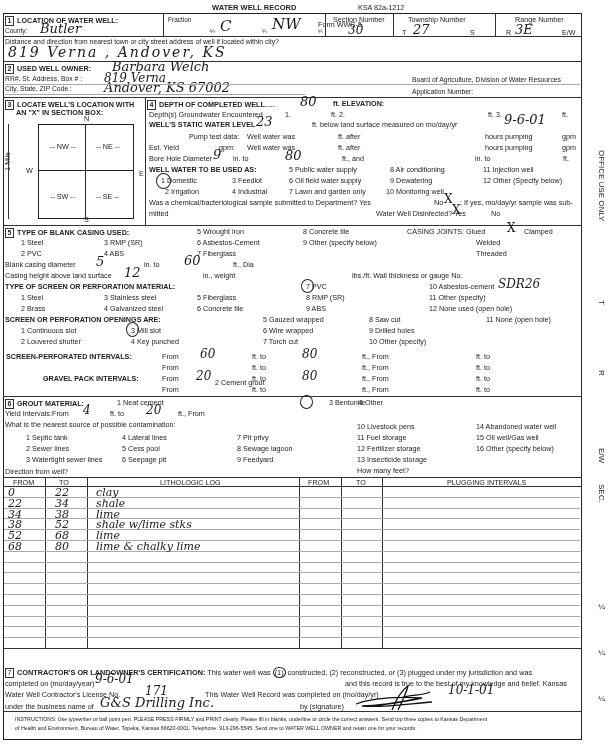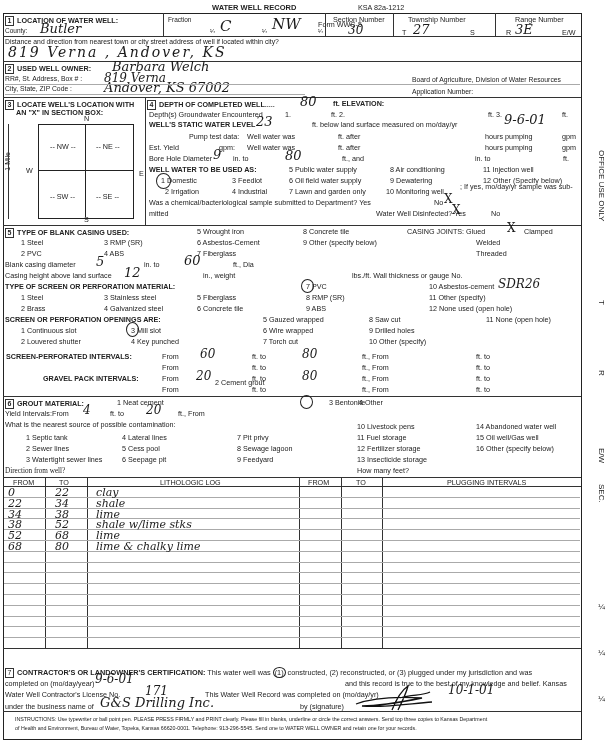--- a/index.html
+++ b/index.html
@@ -123,21 +123,21 @@
 <div class="t" style="left:289px;top:177px;">6 Oil field water supply</div>
 <div class="t" style="left:289px;top:188px;">7 Lawn and garden only</div>
 <div class="t" style="left:390px;top:166px;">8 Air conditioning</div>
 <div class="t" style="left:390px;top:177px;">9 Dewatering</div>
 <div class="t" style="left:386px;top:188px;">10 Monitoring well</div>
 <div class="t" style="left:483px;top:166px;">11 Injection well</div>
 <div class="t" style="left:483px;top:177px;">12 Other (Specify below)</div>
 <div class="t" style="left:149px;top:199px;">Was a chemical/bacteriological sample submitted to Department? Yes</div>
 <div class="t" style="left:434px;top:199px;">No</div>
 <div class="hw" style="left:444px;top:193px;font-size:12px;font-style:normal;">X</div>
-<div class="t" style="left:460px;top:183px;">; If yes, mo/day/yr sample was sub-</div>
+<div class="t" style="left:460px;top:199px;">; If yes, mo/day/yr sample was sub-</div>
 <div class="t" style="left:149px;top:210px;">mitted</div>
 <div class="t" style="left:376px;top:210px;">Water Well Disinfected? Yes</div>
 <div class="hw" style="left:452px;top:204px;font-size:12px;font-style:normal;">X</div>
 <div class="t" style="left:491px;top:210px;">No</div>
 
 <div class="hl" style="left:3px;top:225px;width:578px;"></div>
 <div class="t b" style="left:5px;top:228px;"><span class="num">5</span><span>TYPE OF BLANK CASING USED:</span></div>
 <div class="t" style="left:21px;top:239px;">1 Steel</div>
 <div class="t" style="left:21px;top:250px;">2 PVC</div>
 <div class="t" style="left:104px;top:239px;">3 RMP (SR)</div>
@@ -235,21 +235,21 @@
 <div class="t" style="left:237px;top:434px;">7 Pit privy</div>
 <div class="t" style="left:237px;top:445px;">8 Sewage lagoon</div>
 <div class="t" style="left:237px;top:456px;">9 Feedyard</div>
 <div class="t" style="left:357px;top:423px;">10 Livestock pens</div>
 <div class="t" style="left:357px;top:434px;">11 Fuel storage</div>
 <div class="t" style="left:357px;top:445px;">12 Fertilizer storage</div>
 <div class="t" style="left:357px;top:456px;">13 Insecticide storage</div>
 <div class="t" style="left:476px;top:423px;">14 Abandoned water well</div>
 <div class="t" style="left:476px;top:434px;">15 Oil well/Gas well</div>
 <div class="t" style="left:476px;top:445px;">16 Other (specify below)</div>
-<div class="t" style="left:5px;top:468px;font-family:Liberation Serif, serif;">Direction from well?</div>
+<div class="t" style="left:5px;top:468px;">Direction from well?</div>
 <div class="t" style="left:357px;top:467px;">How many feet?</div>
 
 <div class="hl" style="left:3px;top:477px;width:578px;"></div>
 <div class="hl" style="left:3px;top:486px;width:578px;"></div>
 <div class="vl" style="left:45px;top:477px;height:171px;"></div>
 <div class="vl" style="left:87px;top:477px;height:171px;"></div>
 <div class="vl" style="left:299px;top:477px;height:171px;"></div>
 <div class="vl" style="left:341px;top:477px;height:171px;"></div>
 <div class="vl" style="left:382px;top:477px;height:171px;"></div>
 <div class="t" style="left:13px;top:479px;">FROM</div>

